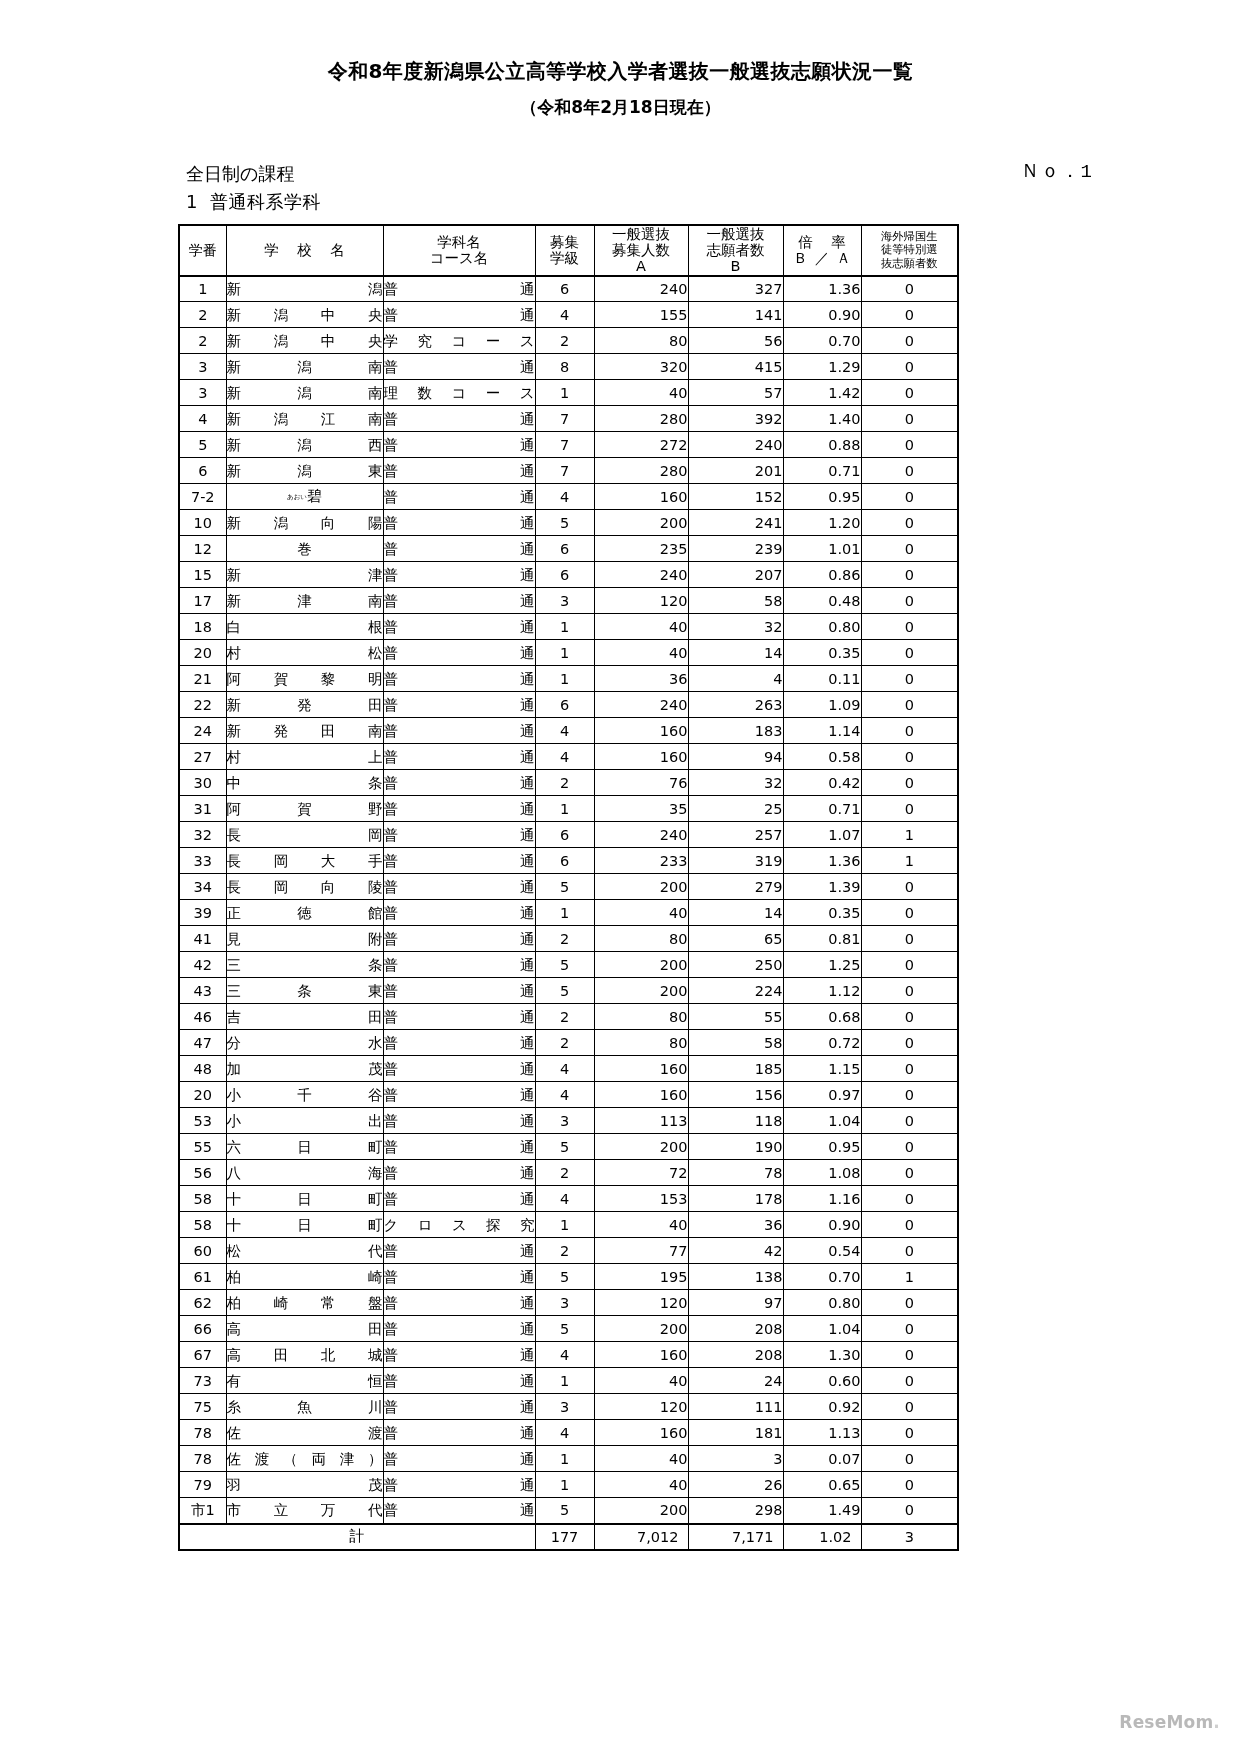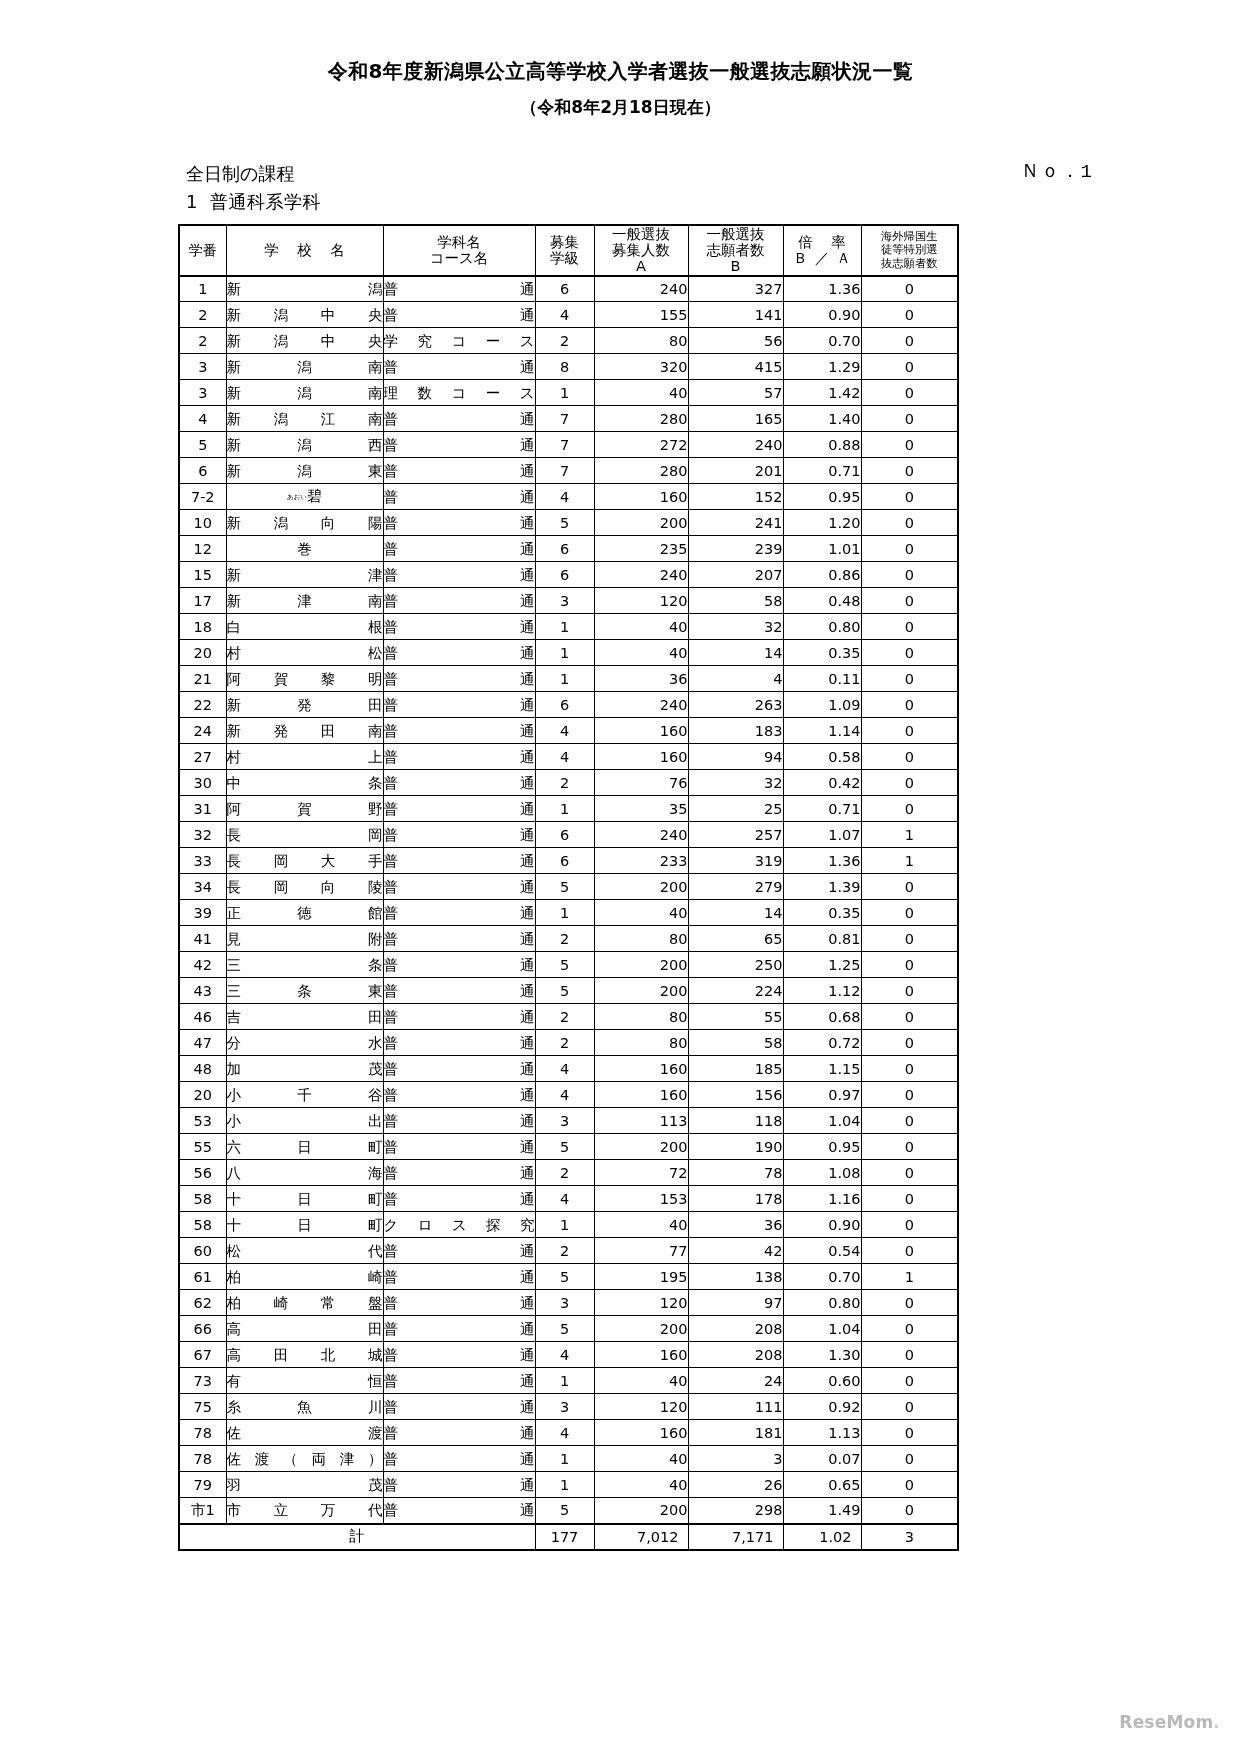--- a/index.html
+++ b/index.html
@@ -345,21 +345,21 @@
             </span>
           </td>
           <td class="course">
             <span class="spread">
               <span>普</span>
               <span>通</span>
             </span>
           </td>
           <td class="cls">7</td>
           <td class="num">280</td>
-          <td class="num">165</td>
+          <td class="num">392</td>
           <td class="num">1.40</td>
           <td class="ovs">0</td>
         </tr>
         <tr>
           <td class="code">5</td>
           <td class="school">
             <span class="spread">
               <span>新</span>
               <span>潟</span>
               <span>西</span>

